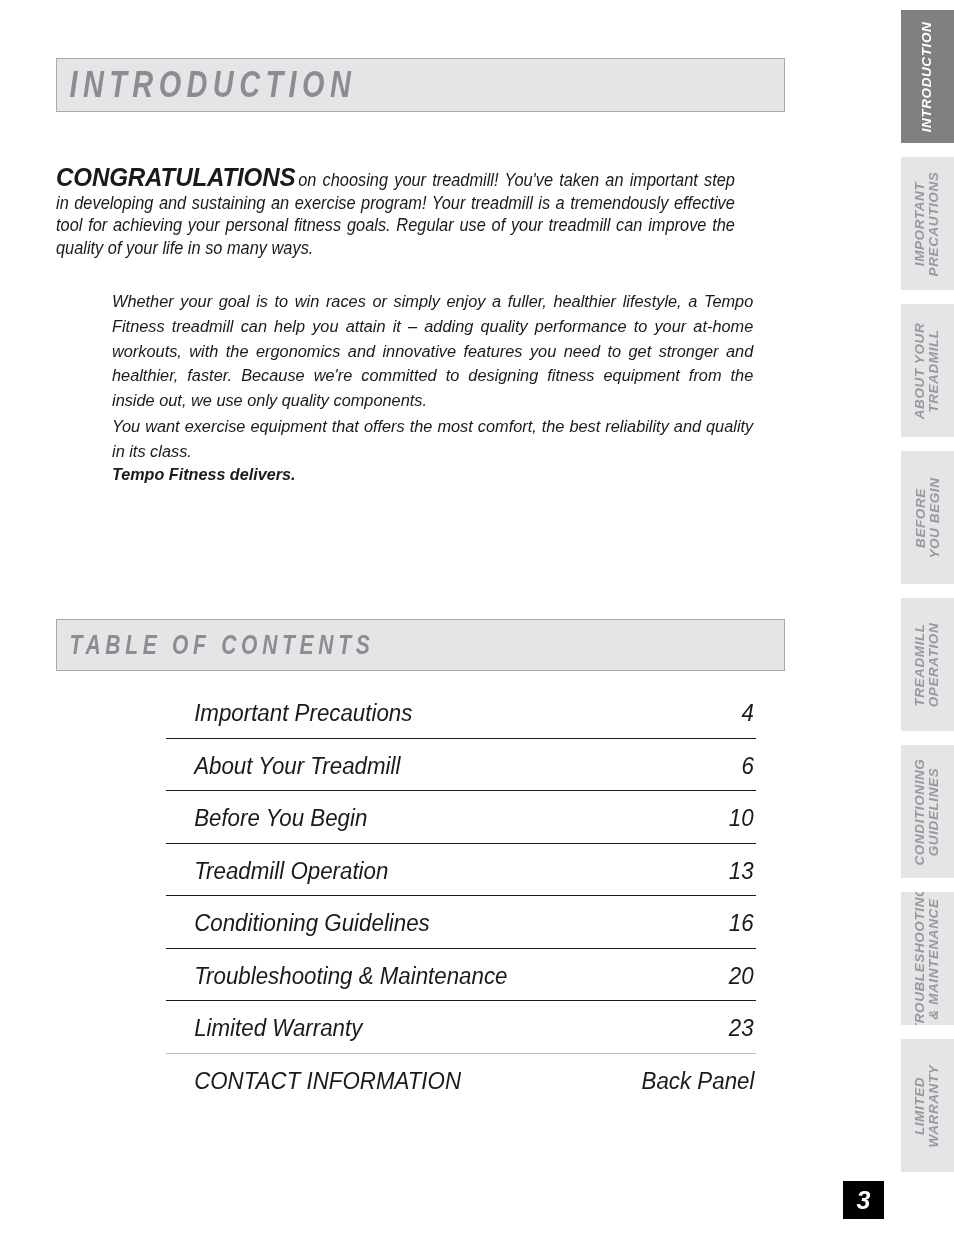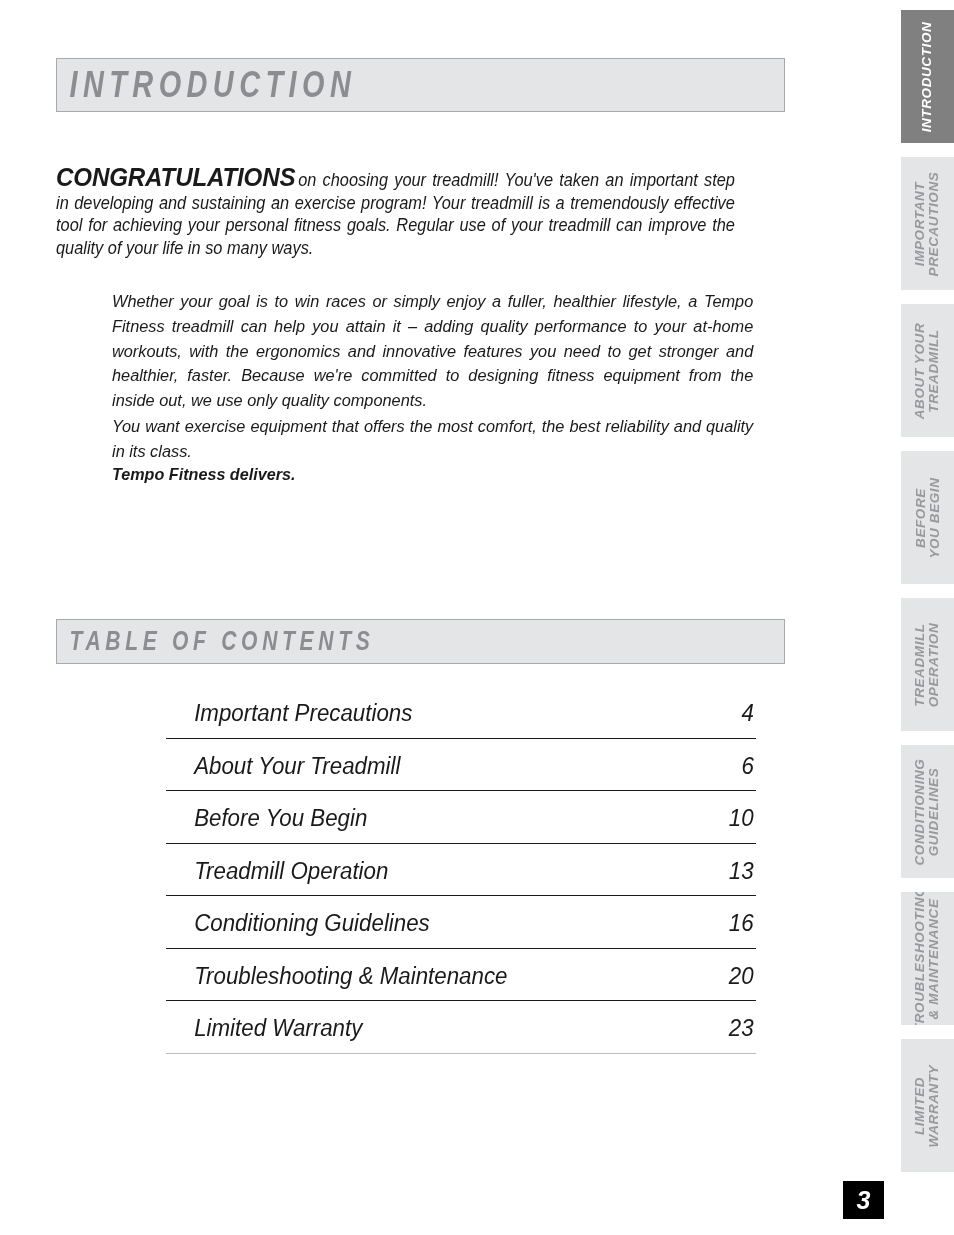--- a/index.html
+++ b/index.html
@@ -41,21 +41,21 @@
     font-weight: bold;
     color: #8b8d90;
     letter-spacing: 7px;
     transform: scaleX(0.78);
     transform-origin: left center;
     white-space: nowrap;
     padding-left: 16px;
   }
   #intro-bar { top: 58px; height: 54px; }
   #intro-bar .bar-text { font-size: 37px; }
-  #toc-bar { top: 619px; height: 45px; }
+  #toc-bar { top: 619px; height: 52px; }
   #toc-bar .bar-text { font-size: 27px; letter-spacing: 6px; }
 
   
   .narrow-italic {
     font-family: "Liberation Sans Narrow", "Liberation Sans", sans-serif;
     font-style: italic;
     color: #1a1a1a;
   }
   .body-block {
     position: absolute;
@@ -243,20 +243,24 @@
         <span class="toc-page">16</span>
       </div>
       <div class="toc-row">
         <span class="toc-label">Troubleshooting &amp; Maintenance</span>
         <span class="toc-page">20</span>
       </div>
       <div class="toc-row light-rule">
         <span class="toc-label">Limited Warranty</span>
         <span class="toc-page">23</span>
       </div>
+      <div class="toc-row no-rule">
+        <span class="toc-label">CONTACT INFORMATION</span>
+        <span class="toc-page">Back Panel</span>
+      </div>
     </div>
 
   <div id="page-badge">
     <span class="num">3</span>
   </div>
 </div>
 
 <div id="tab-rail">
     <div class="rail-tab active" style="top: 10px; height: 133px;">
       <span class="rail-label">INTRODUCTION</span>

